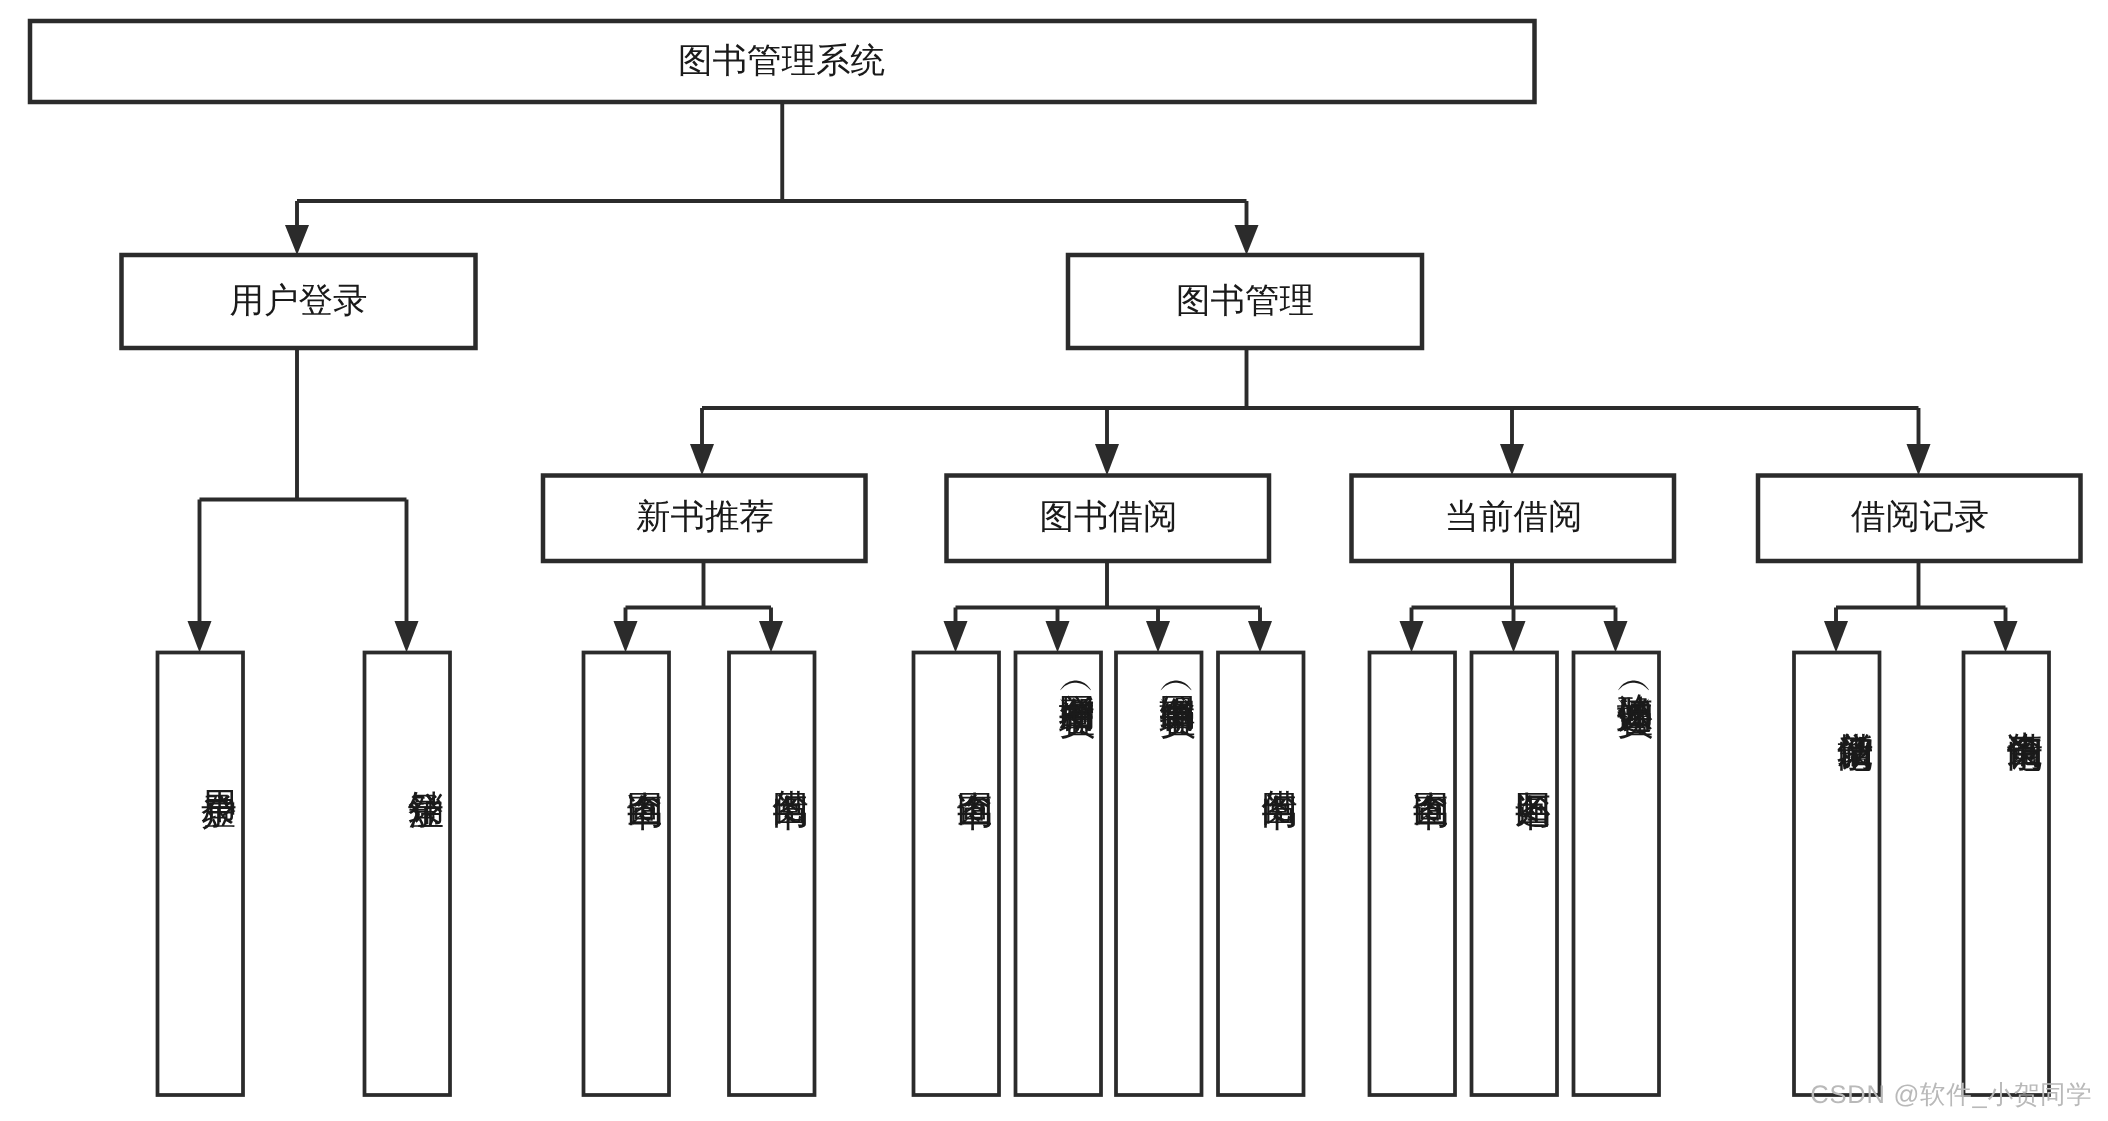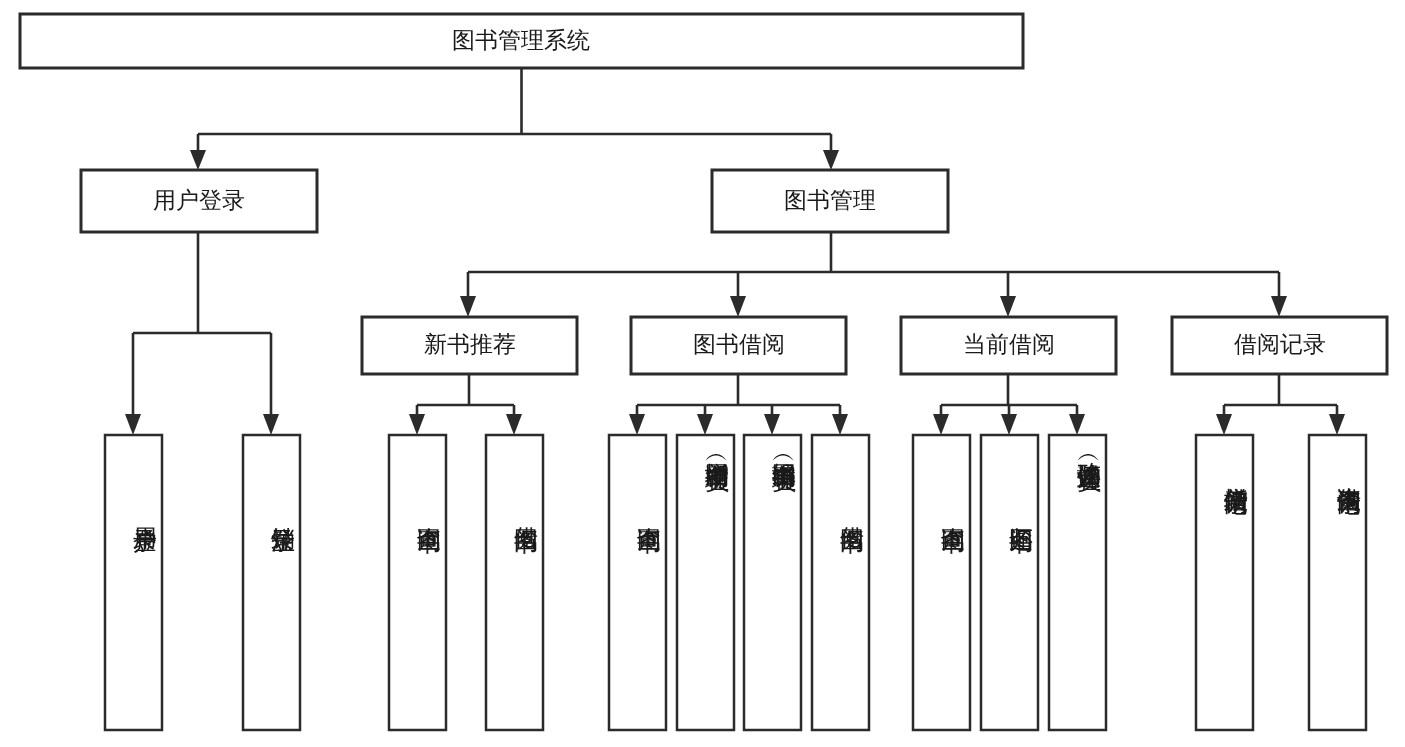--- a/index.html
+++ b/index.html
@@ -217,13 +217,14 @@
   <div class="vlabel" style="left:749px; top:443px; height:285px; width:48px;">编辑图书（管理员）</div>
   <div class="vlabel" style="left:817px; top:508px; height:160px; width:48px;">借阅图书</div>
 
   <div class="vlabel" style="left:918px; top:508px; height:160px; width:48px;">查询图书</div>
   <div class="vlabel" style="left:986px; top:508px; height:160px; width:48px;">归还图书</div>
   <div class="vlabel" style="left:1054px; top:443px; height:285px; width:48px;">确认归还（管理员）</div>
 
   <div class="vlabel" style="left:1201px; top:468px; height:240px; width:48px;">新增借阅记录</div>
   <div class="vlabel" style="left:1314px; top:468px; height:240px; width:48px;">查询借阅记录</div>
 
+  <div class="watermark">CSDN @软件_小贺同学</div>
 </div>
 
 </body></html>

